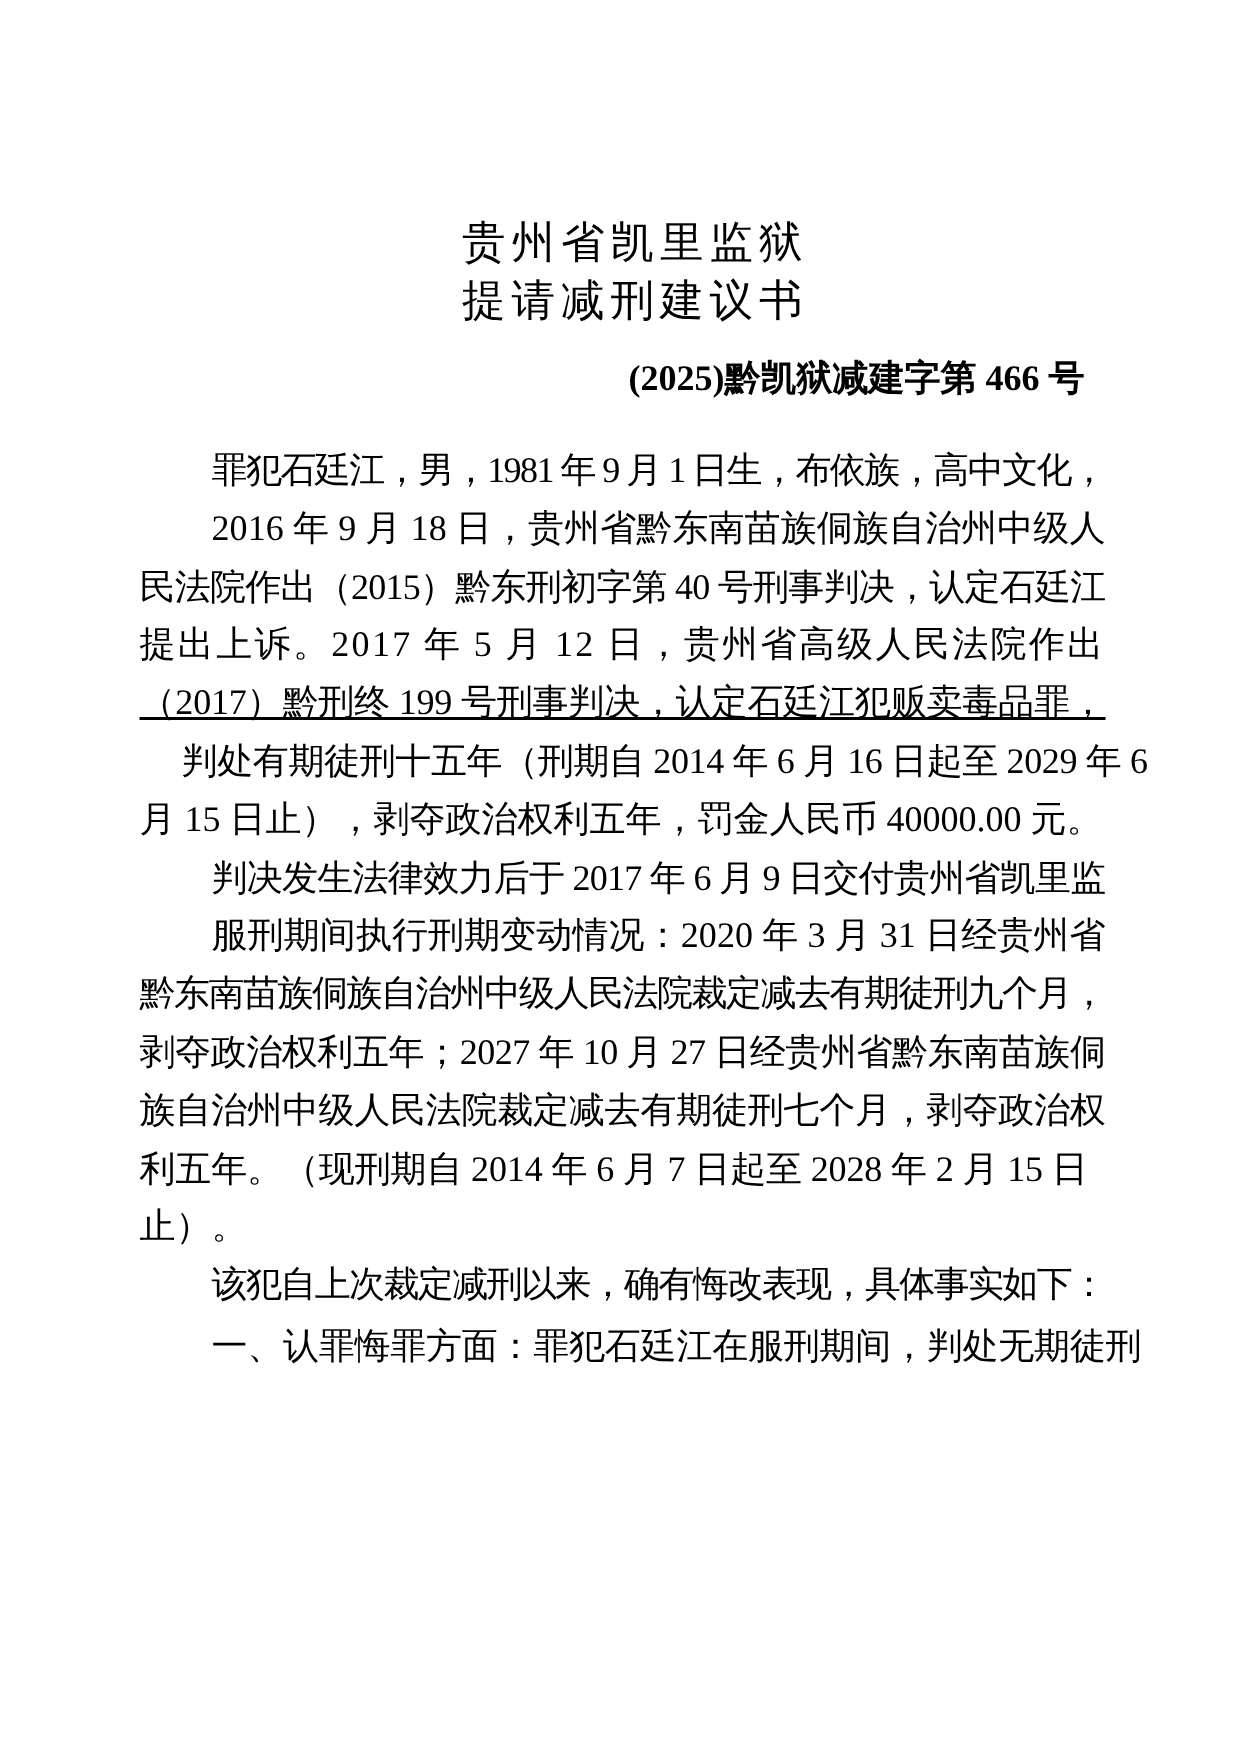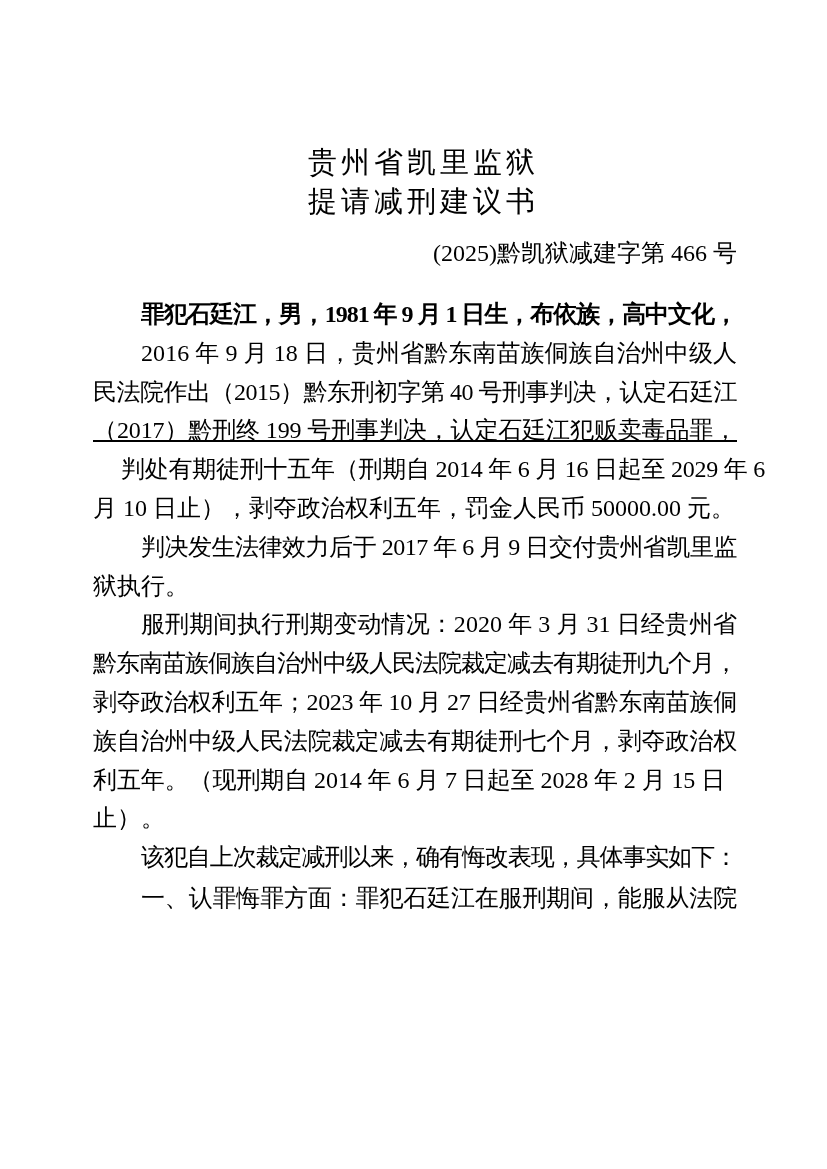--- a/index.html
+++ b/index.html
@@ -25,24 +25,25 @@
     box-sizing: border-box;
     text-align: center;
     font-size: 29px;
     line-height: 39px;
     letter-spacing: 4px;
     white-space: nowrap;
   }
   .doc-number {
     position: absolute;
     top: 234px;
-    right: 90px;
+    right: 104px;
     font-size: 24px;
     line-height: 39px;
     white-space: nowrap;
+    font-weight: bold;
   }
   .body-text {
     position: absolute;
     top: 295px;
     left: 93px;
     width: 644px;
     font-size: 24px;
     line-height: 38.8px;
   }
   .para {
@@ -61,41 +62,41 @@
 <body>
 
 <div class="page">
   <div class="title-block">
     <div>贵州省凯里监狱</div>
     <div>提请减刑建议书</div>
   </div>
   <div class="doc-number">(2025)黔凯狱减建字第 466 号</div>
   <div class="body-text">
       <div class="para">
-        <div class="line ind"><span style="letter-spacing: -1.0303px; font-weight: bold;">罪犯石廷江，男，1981 年 9 月 1 日生，布依族，高中文化，</span></div>
+        <div class="line ind"><span style="letter-spacing: -1.0303px;">罪犯石廷江，男，1981 年 9 月 1 日生，布依族，高中文化，</span></div>
       </div>
       <div class="para">
         <div class="line ind"><span style="letter-spacing: 0.0625px;">2016 年 9 月 18 日，贵州省黔东南苗族侗族自治州中级人</span></div>
         <div class="line"><span style="letter-spacing: -0.5px;">民法院作出（2015）黔东刑初字第 40 号刑事判决，认定石廷江</span></div>
+        <div class="line"><span style="letter-spacing: 1.5625px;">提出上诉。2017 年 5 月 12 日，贵州省高级人民法院作出</span></div>
         <div class="line"><span style="letter-spacing: -0.125px; text-decoration: underline;">（2017）黔刑终 199 号刑事判决，认定石廷江犯贩卖毒品罪，</span></div>
         <div class="line"><span style="letter-spacing: -0.25px; margin-left: 28px;">判处有期徒刑十五年（刑期自 2014 年 6 月 16 日起至 2029 年 6</span></div>
-        <div class="line"><span>月 10 日止），剥夺政治权利五年，罚金人民币 50000.00 元。</span></div>
+        <div class="line"><span>月 15 日止），剥夺政治权利五年，罚金人民币 40000.00 元。</span></div>
       </div>
       <div class="para">
         <div class="line ind"><span style="letter-spacing: -0.484848px;">判决发生法律效力后于 2017 年 6 月 9 日交付贵州省凯里监</span></div>
-        <div class="line"><span>狱执行。</span></div>
       </div>
       <div class="para">
         <div class="line ind"><span style="letter-spacing: 0.0625px;">服刑期间执行刑期变动情况：2020 年 3 月 31 日经贵州省</span></div>
         <div class="line"><span style="letter-spacing: -1px;">黔东南苗族侗族自治州中级人民法院裁定减去有期徒刑九个月，</span></div>
-        <div class="line"><span style="letter-spacing: -0.285714px;">剥夺政治权利五年；2023 年 10 月 27 日经贵州省黔东南苗族侗</span></div>
+        <div class="line"><span style="letter-spacing: -0.285714px;">剥夺政治权利五年；2027 年 10 月 27 日经贵州省黔东南苗族侗</span></div>
         <div class="line"><span style="letter-spacing: -0.148148px; margin-top: 43px;">族自治州中级人民法院裁定减去有期徒刑七个月，剥夺政治权</span></div>
         <div class="line"><span style="letter-spacing: -0.0930233px;">利五年。（现刑期自 2014 年 6 月 7 日起至 2028 年 2 月 15 日</span></div>
         <div class="line"><span>止）。</span></div>
       </div>
       <div class="para">
         <div class="line ind"><span style="letter-spacing: -1.07692px; font-family: Liberation Mono, monospace;">该犯自上次裁定减刑以来，确有悔改表现，具体事实如下：</span></div>
       </div>
       <div class="para">
-        <div class="line ind"><span style="letter-spacing: -0.16px;">一、认罪悔罪方面：罪犯石廷江在服刑期间，能服从法院</span></div>
+        <div class="line ind"><span style="letter-spacing: -0.16px;">一、认罪悔罪方面：罪犯石廷江在服刑期间，判处无期徒刑</span></div>
       </div>
     </div>
 </div>
 
 </body></html>

